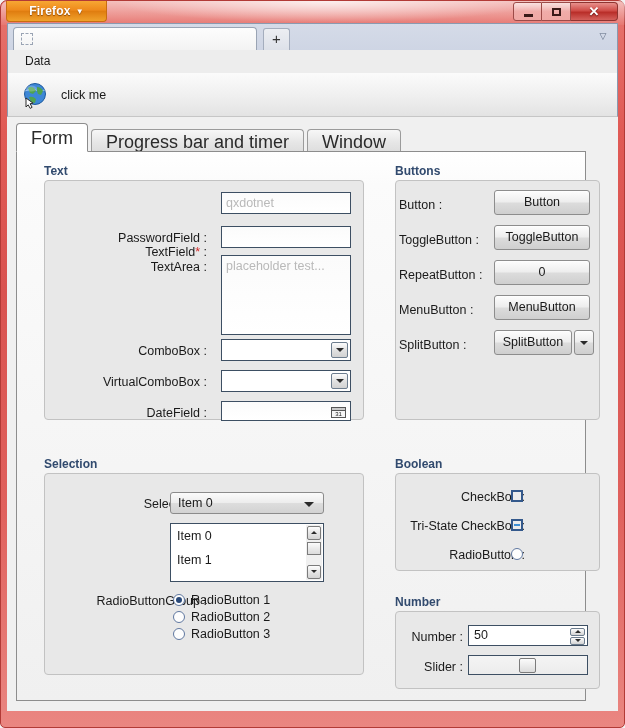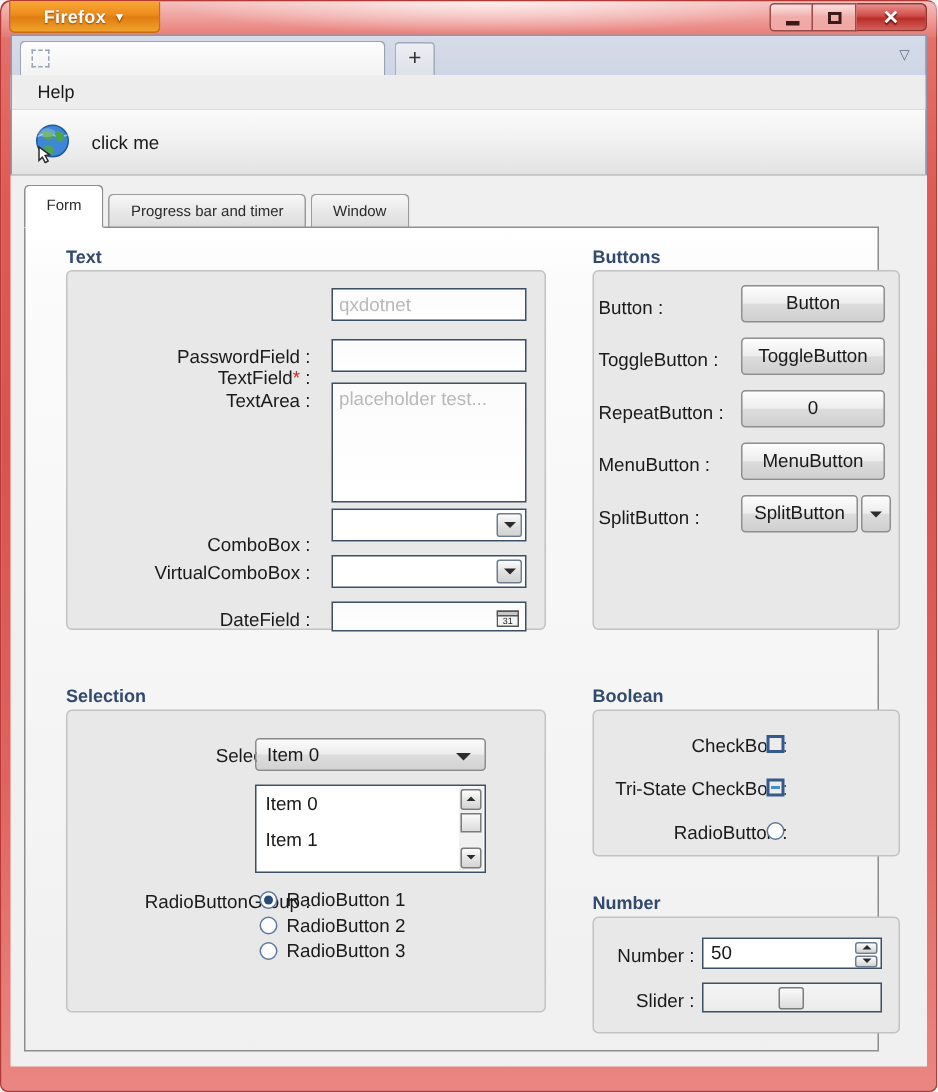--- a/index.html
+++ b/index.html
@@ -230,21 +230,21 @@
     gap: 3px;
   }
   .qtab {
     height: 25px;
     box-sizing: border-box;
     padding: 0 14px;
     background: linear-gradient(180deg,#f7f7f7 0%, #e6e6e6 55%, #dcdcdc 100%);
     border: 1px solid #9b9b9b;
     border-bottom: 1px solid #8d8d8d;
     border-radius: 4px 4px 0 0;
-    font-size: 10px;
+    font-size: 18px;
     color: #2a2a2a;
     line-height: 24px;
     position: relative;
     top: 2px;
   }
   .qtab.selected {
     height: 29px;
     top: 0;
     background: #ffffff;
     border: 1px solid #8d8d8d;
@@ -513,21 +513,21 @@
     <div class="browser-tab">
       <span class="tab-favicon"></span>
     </div>
     <div class="newtab-btn">
       <span>+</span>
     </div>
     <div class="tablist-arrow">▽</div>
   </div>
 
   <div class="menubar">
-    <div class="menu-item">Help</div>
+    <div class="menu-item">Data</div>
   </div>
 
   <div class="toolbar">
     <div class="toolbtn">
       <span class="globe">
         <svg width="27" height="27" viewBox="0 0 27 27">
           <circle cx="13" cy="12" r="10.5" fill="#3d87d6" stroke="#1d5a9e" stroke-width="1"></circle>
           <path d="M3 9 Q8 6 13 8 Q18 10 23 8" stroke="#cfe6fb" stroke-width="1" fill="none" opacity=".6"></path>
           <path d="M6 6 Q9 4 12 6 L14 9 L11 12 L8 11 Z" fill="#4fa34f"></path>
           <path d="M15 5 Q19 5 21 9 L19 13 L16 12 L15 9 Z" fill="#4fa34f"></path>
@@ -561,21 +561,21 @@
 
       <div class="flabel" style="left:70px; top:45px; width:120px;margin-top:48px;"><span>TextField</span><span class="req">*</span> <span>:</span></div>
       <div class="textfield placeholder" style="left:204px; top:40px; width:130px; height:22px;"><span>qxdotnet</span></div>
 
       <div class="flabel" style="left:70px; top:79px; width:120px;"><span>PasswordField</span> <span>:</span></div>
       <div class="textfield" style="left:204px; top:74px; width:130px; height:22px;"></div>
 
       <div class="flabel" style="left:70px; top:108px; width:120px;"><span>TextArea</span> <span>:</span></div>
       <div class="textfield placeholder" style="left:204px; top:103px; width:130px; height:80px;"><span>placeholder test...</span></div>
 
-      <div class="flabel" style="left:70px; top:192px; width:120px;margin-top:12px;"><span>ComboBox</span> <span>:</span></div>
+      <div class="flabel" style="left:70px; top:192px; width:120px;"><span>ComboBox</span> <span>:</span></div>
       <div class="combobox" style="left:204px; top:187px; width:130px; height:22px;">
         <div class="combo-arrow">
             <span class="arrow-dn"></span>
           </div>
       </div>
 
       <div class="flabel" style="left:44px; top:223px; width:146px;"><span>VirtualComboBox</span> <span>:</span></div>
       <div class="combobox" style="left:204px; top:218px; width:130px; height:22px;">
         <div class="combo-arrow">
             <span class="arrow-dn"></span>

